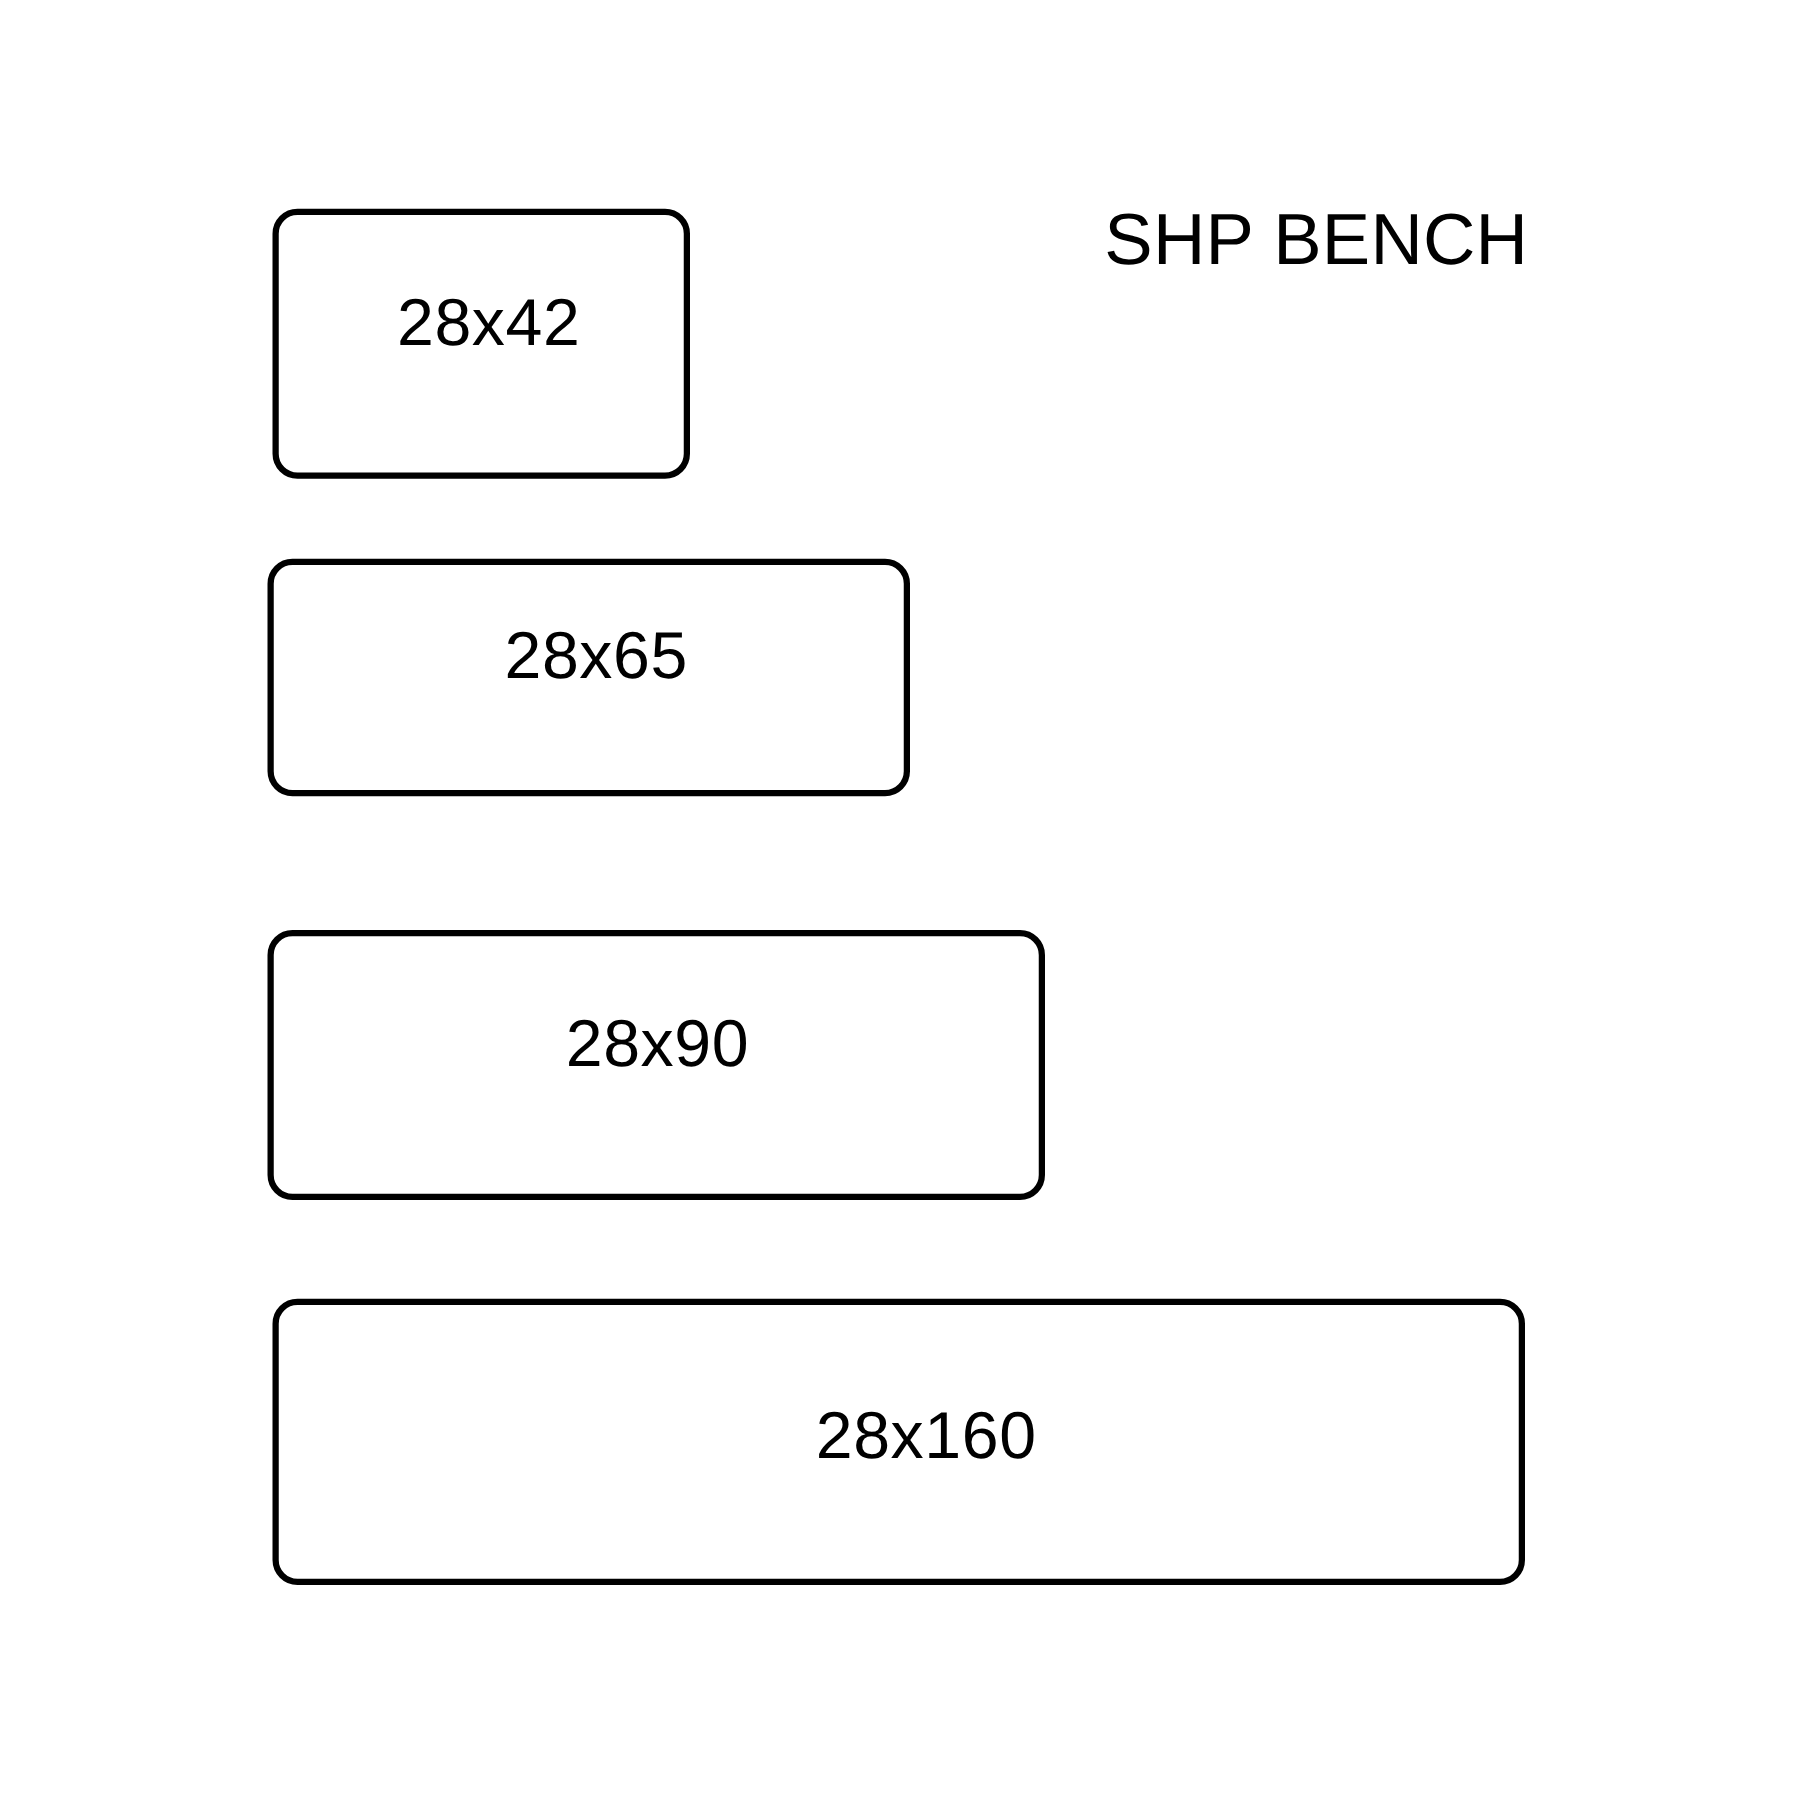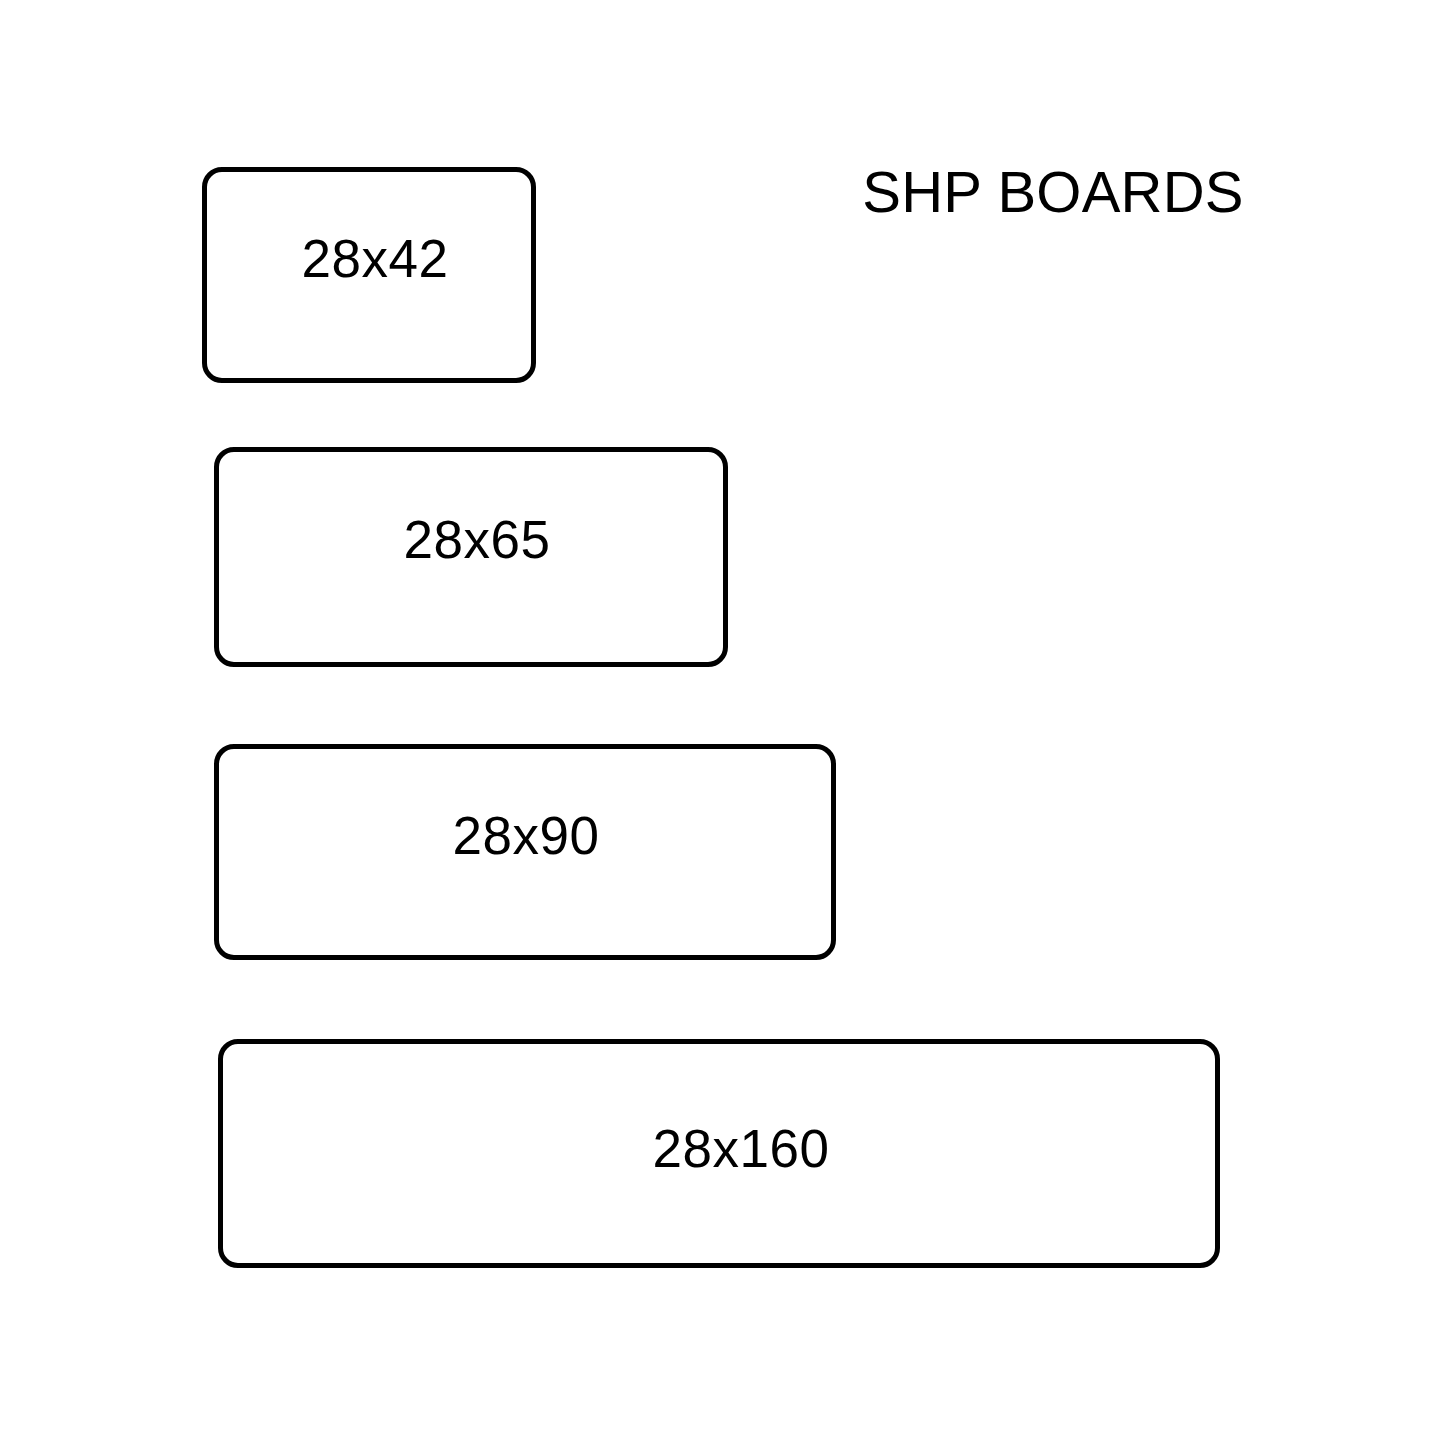--- a/index.html
+++ b/index.html
@@ -51,38 +51,38 @@
     color: #000000;
     font-size: 53px;
     line-height: 1;
     font-weight: 400;
     letter-spacing: 0.5px;
     white-space: nowrap;
     user-select: none;
   }
 
   
-  .board-1 { left: 202px; top: 167px;  width: 334px;  height: 216px; }
-  .board-2 { left: 214px; top: 447px;  width: 514px;  height: 220px; }
+  .board-1 { left: 218px; top: 167px;  width: 334px;  height: 216px; }
+  .board-2 { left: 214px; top: 447px;  width: 514px;  height: 190px; }
   .board-3 { left: 214px; top: 744px;  width: 622px;  height: 216px; }
   .board-4 { left: 218px; top: 1039px; width: 1002px; height: 229px; }
 
   
   .board-1 .board-label { transform: translate(6px, -17px); }
   .board-2 .board-label { transform: translate(6px, -18px); }
   .board-3 .board-label { transform: translate(1px, -17px); }
   .board-4 .board-label { transform: translate(16px, -5px); margin-left: 12px; }
 </style>
 </head>
 <body>
 
 <div id="canvas">
 
   <div class="title-block">
-    <span class="title-line">SHP BOARDS</span>
+    <span class="title-line">SHP BENCH</span>
   </div>
 
   <div class="board board-1">
     <span class="board-label">28x42</span>
   </div>
 
   <div class="board board-2">
     <span class="board-label">28x65</span>
   </div>
 

